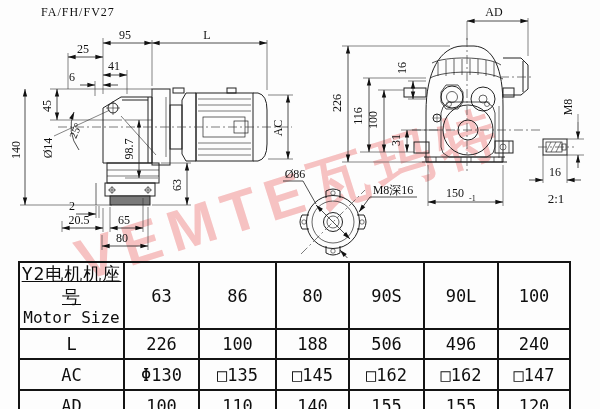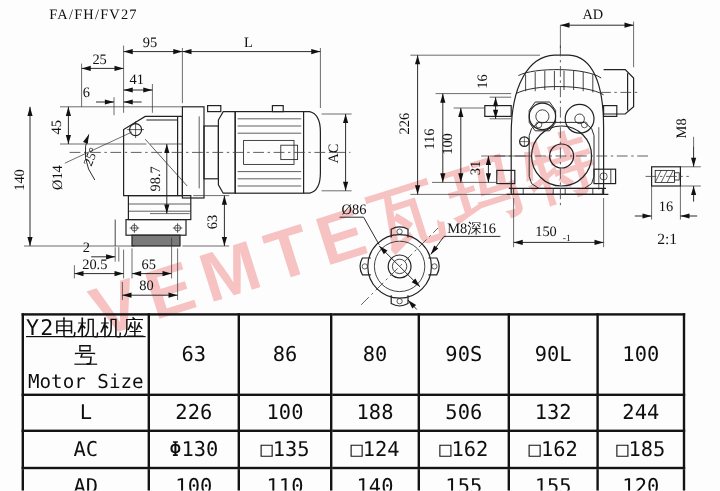--- a/index.html
+++ b/index.html
@@ -240,31 +240,31 @@
         <td>90S</td>
         <td>90L</td>
         <td>100</td>
       </tr>
       <tr class="r1">
         <td>L</td>
         <td>226</td>
         <td>100</td>
         <td>188</td>
         <td>506</td>
-        <td>132</td>
-        <td>244</td>
+        <td>496</td>
+        <td>240</td>
       </tr>
       <tr class="r2">
         <td>AC</td>
         <td>Φ130</td>
         <td>□135</td>
-        <td>□124</td>
+        <td>□145</td>
         <td>□162</td>
         <td>□162</td>
-        <td>□185</td>
+        <td>□147</td>
       </tr>
       <tr class="r3">
         <td>AD</td>
         <td>100</td>
         <td>110</td>
         <td>140</td>
         <td>155</td>
         <td>155</td>
         <td>120</td>
       </tr>

